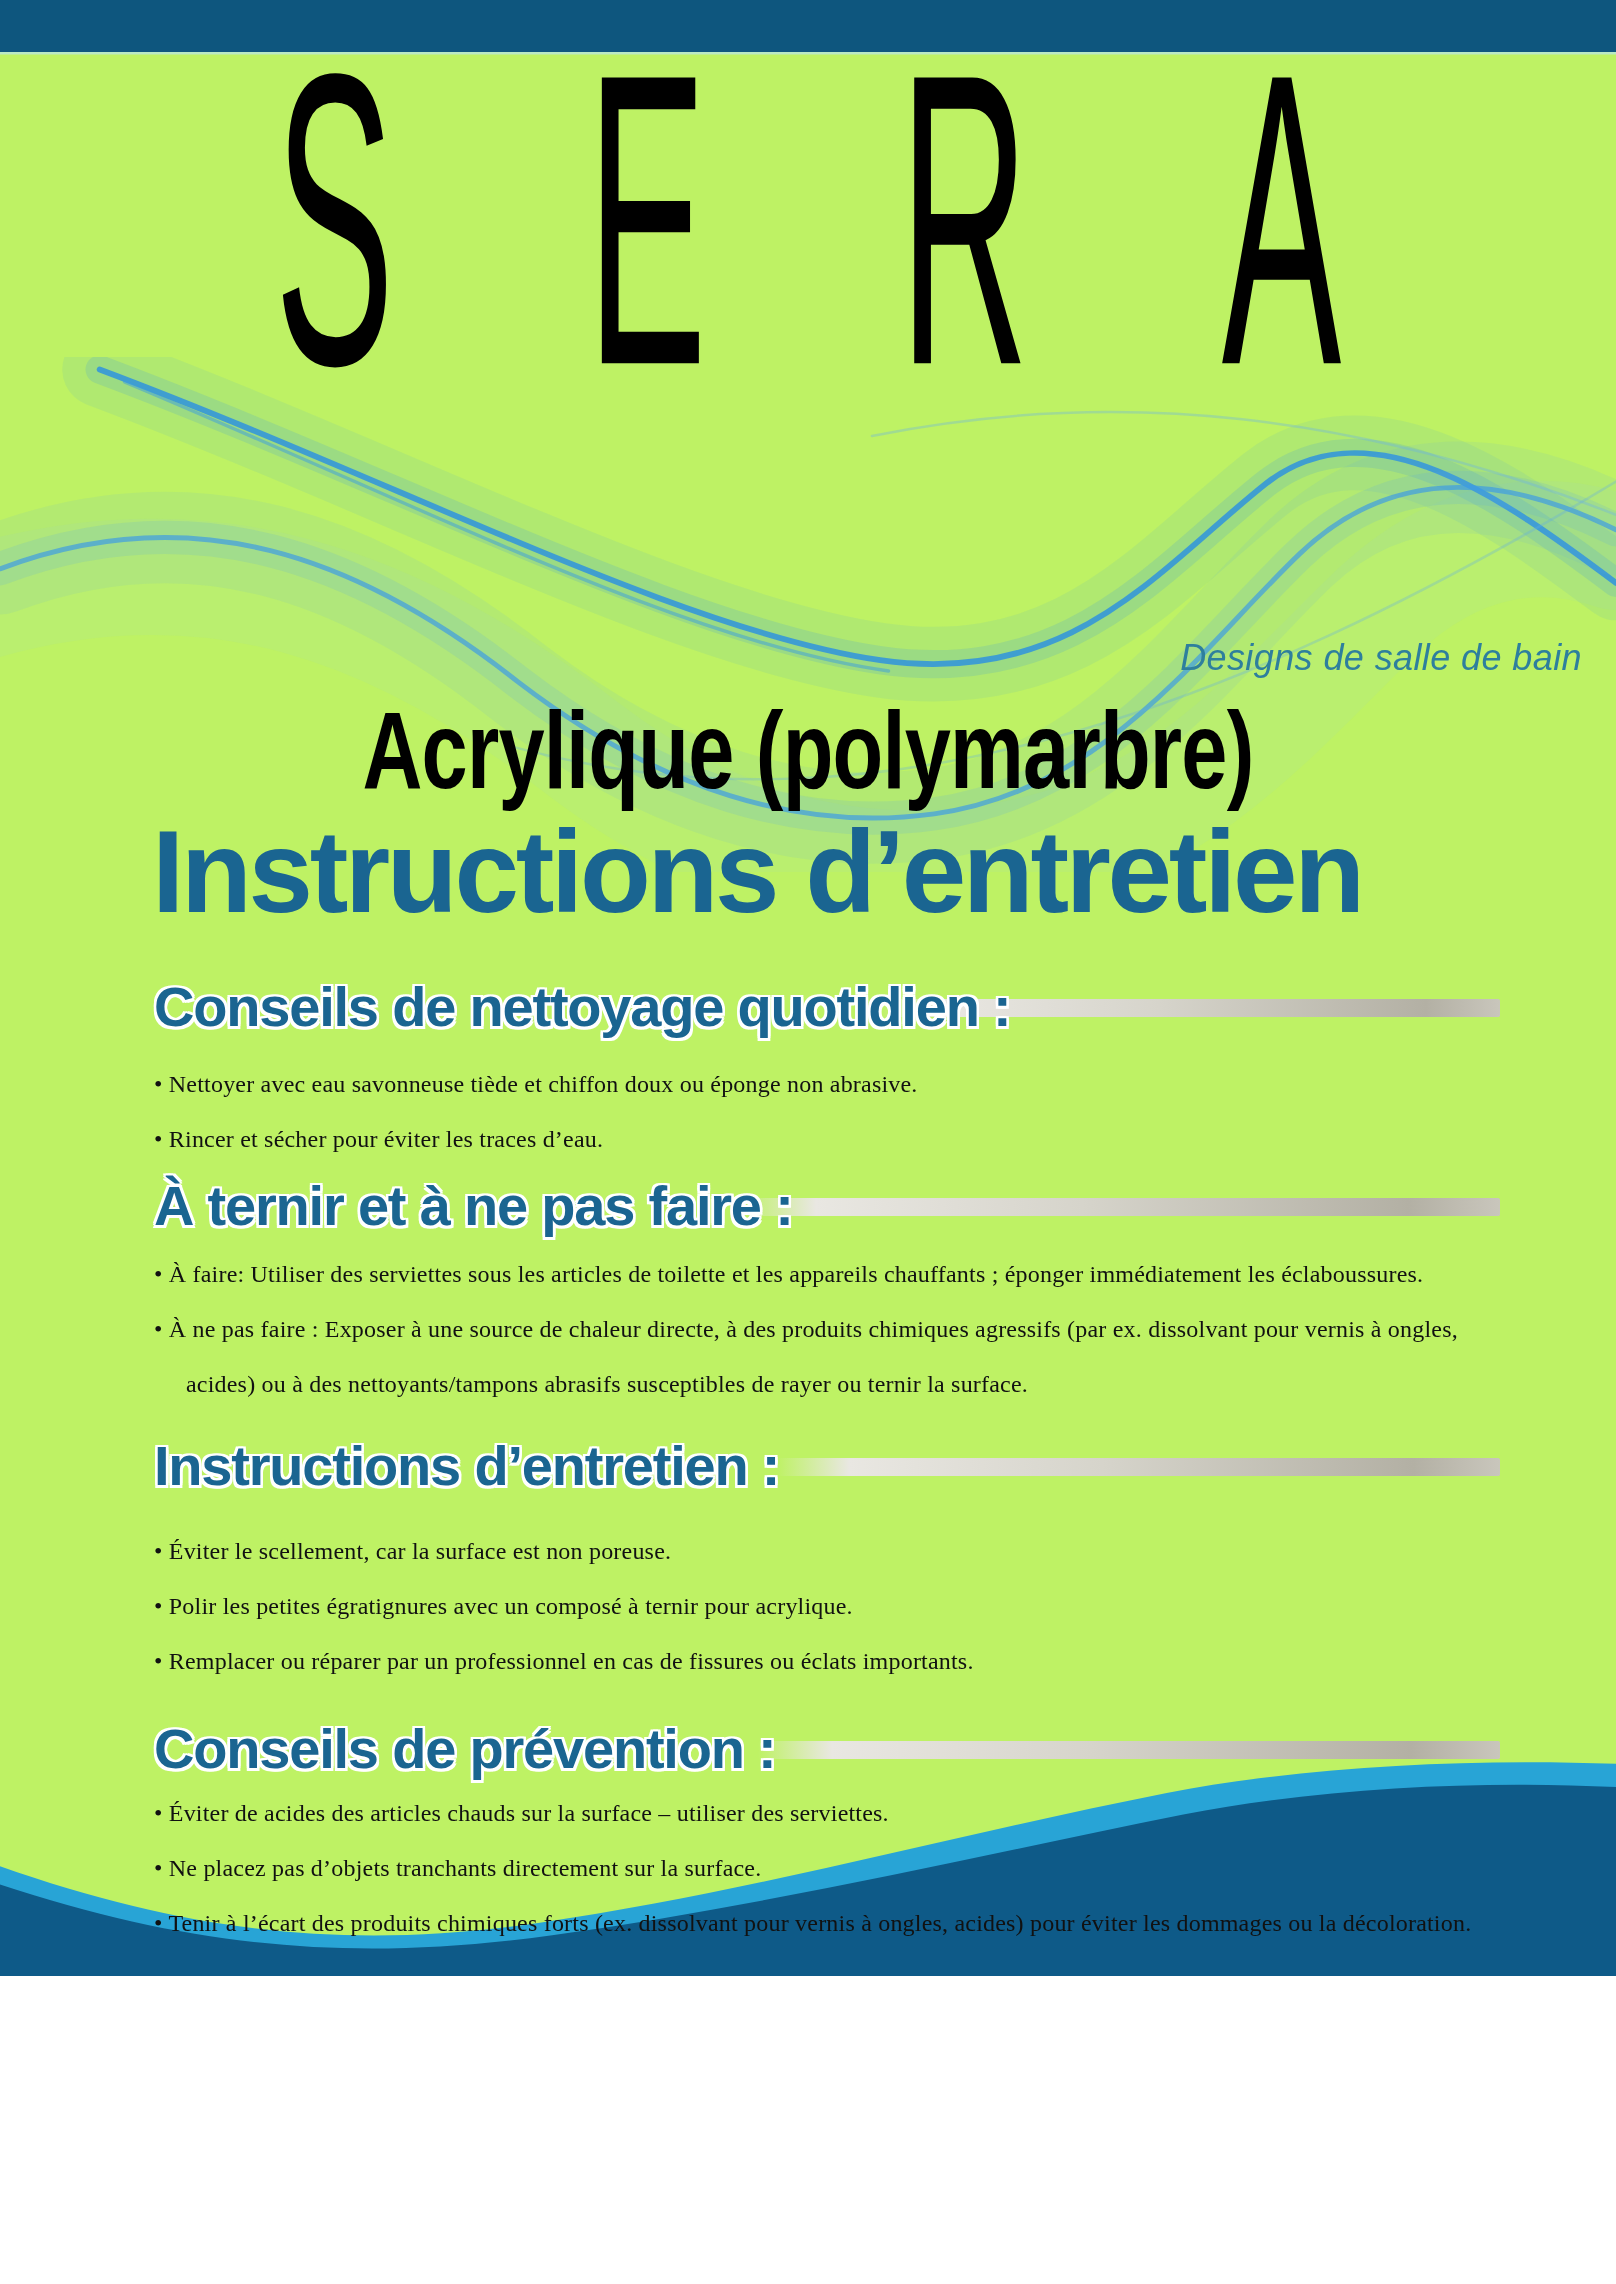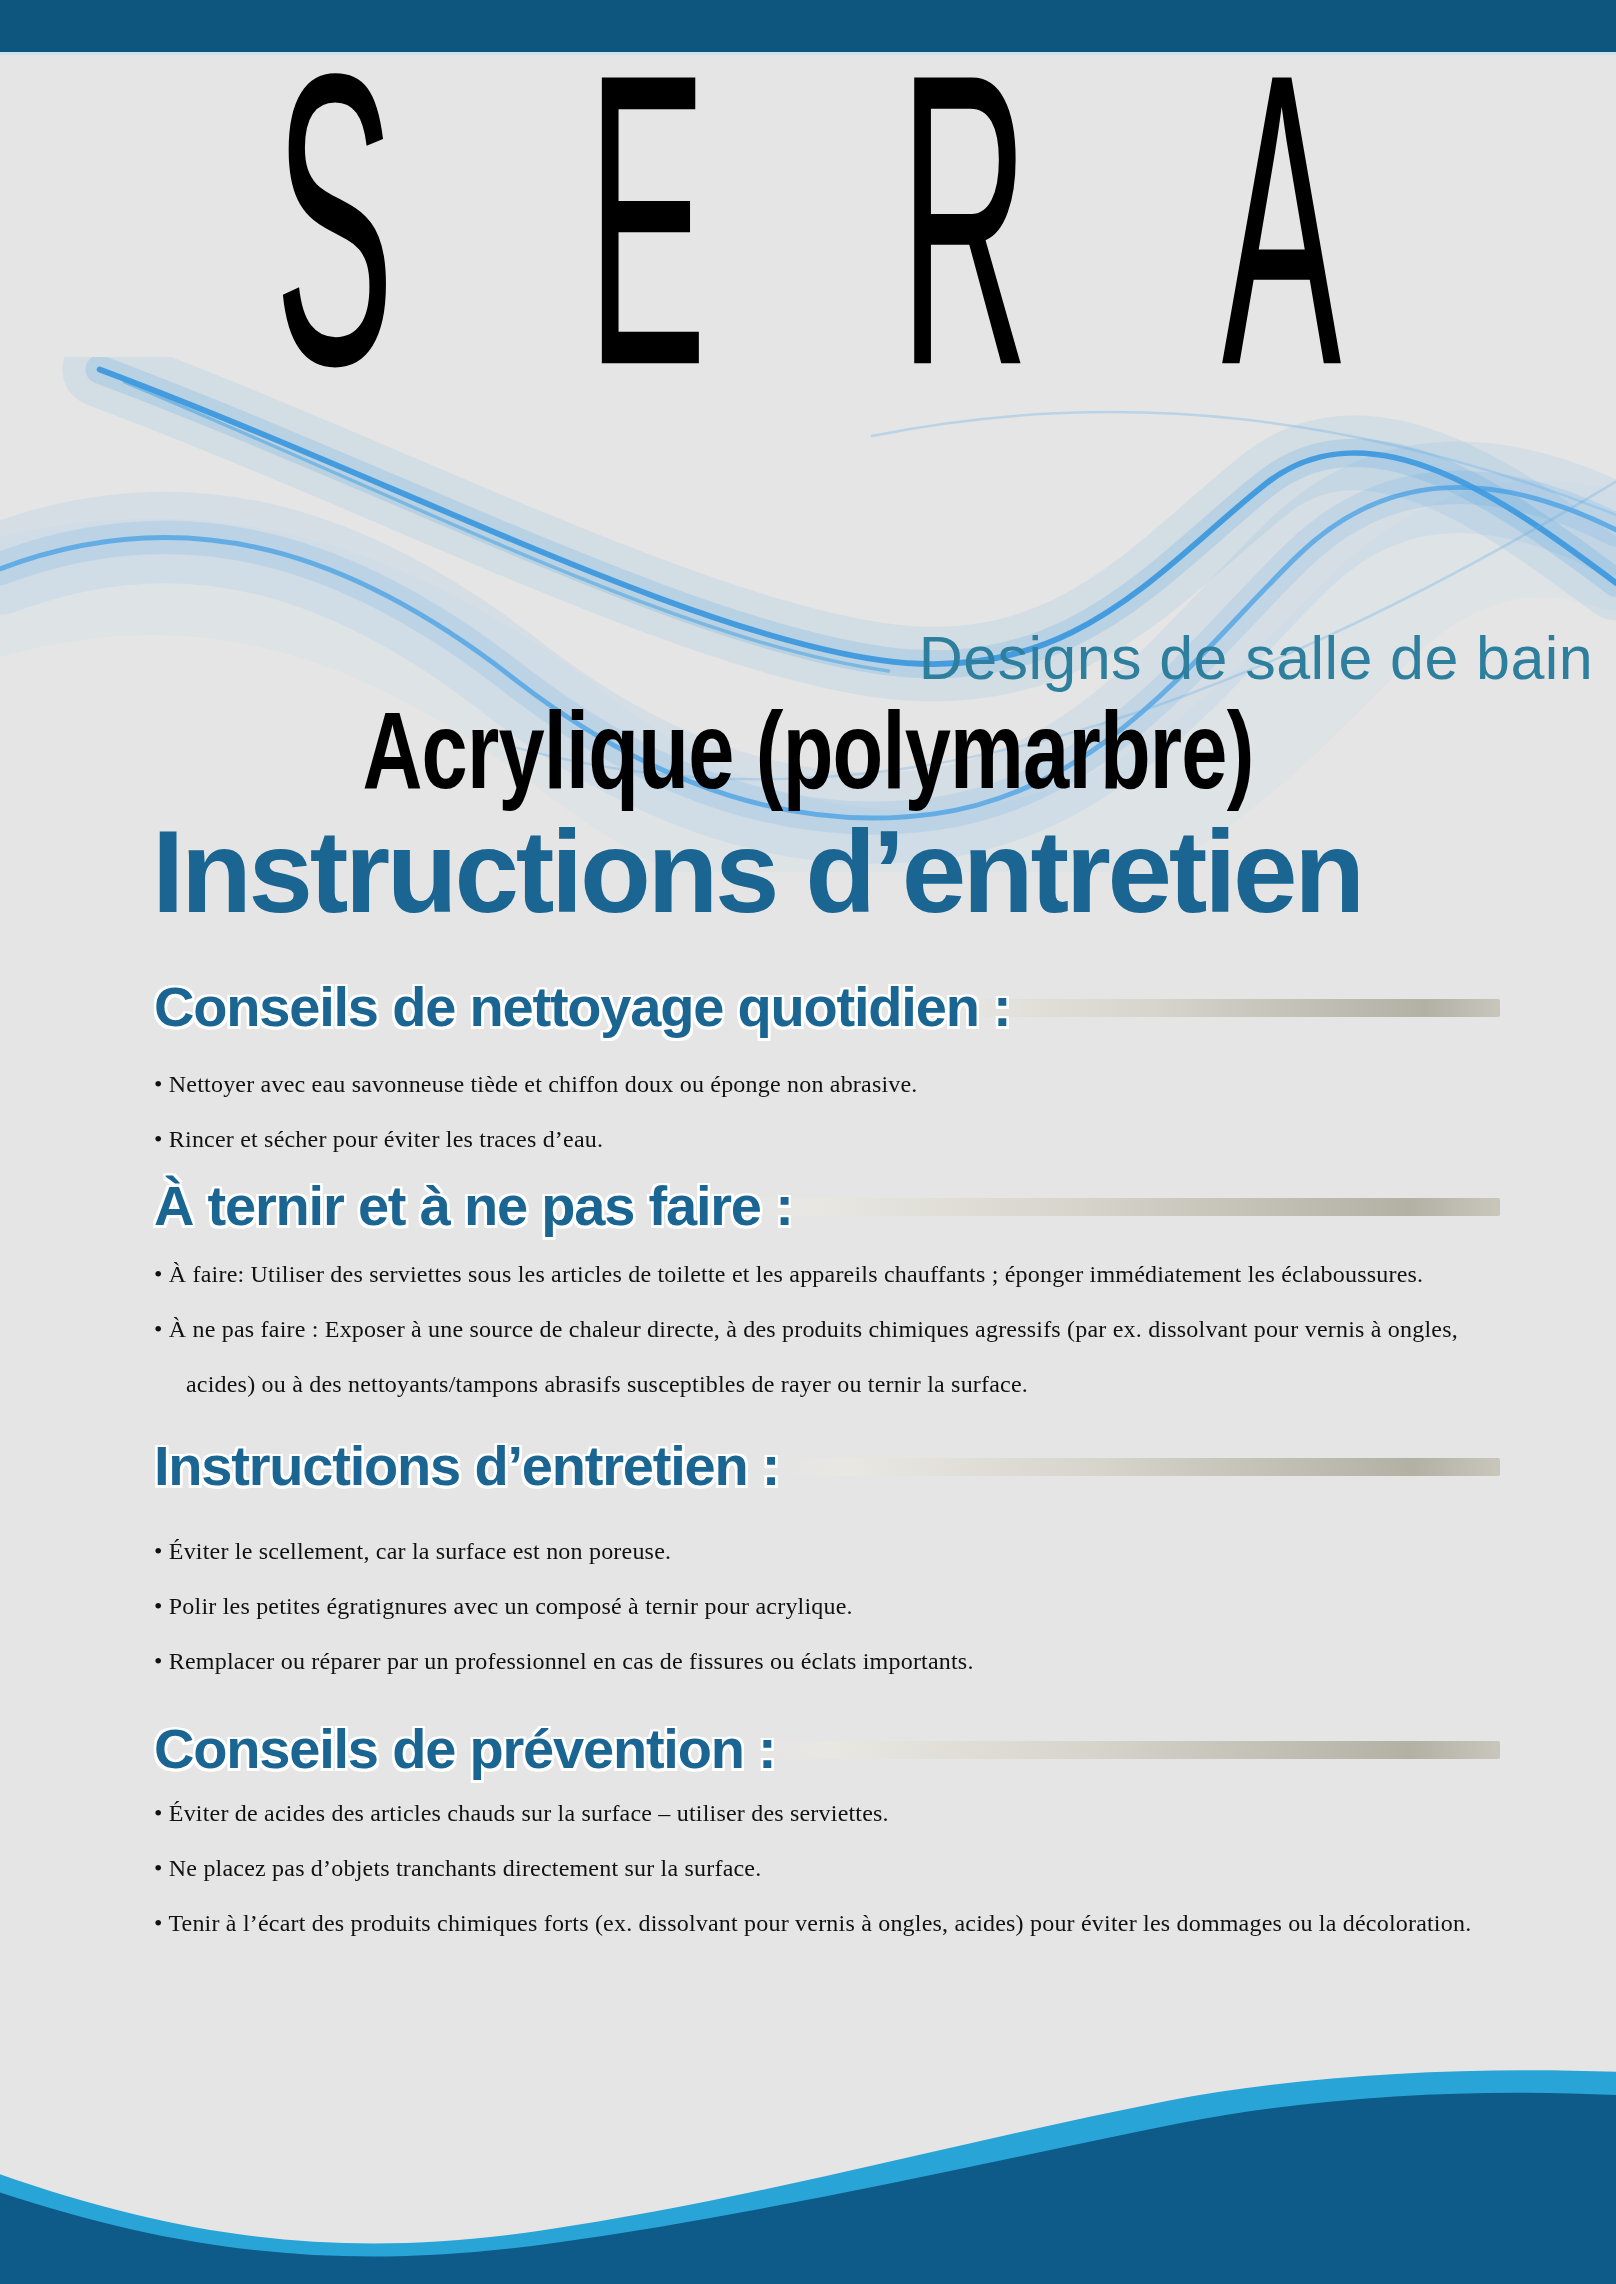--- a/index.html
+++ b/index.html
@@ -11,47 +11,48 @@
     --bar-dark:#b3b0a4;
     --footer-dark:#0e5a88;
     --footer-cyan:#28a4d6;
     --wave-blue:#3b9de0;
   }
   *{margin:0;padding:0;box-sizing:border-box;}
   html,body{background:#ffffff;}
   body{font-family:"Liberation Sans", sans-serif;}
   .page{
     position:relative;
-    width:1616px;height:2284px;
-    background:#e5e5e5;
+    width:1616px;height:1976px;
+    background:#bef264;
     overflow:hidden;
   }
   .topbar{
     position:absolute;top:0;left:0;width:100%;height:52px;
     background:var(--top-bar);
     box-shadow:0 2.5px 0 rgba(185,228,246,.65);
   }
   .brand{
     position:absolute;top:12.5px;left:0;width:100%;
     text-align:center;
     font-size:179px;line-height:179px;font-weight:400;color:#000;
     letter-spacing:193px;padding-left:193px;white-space:nowrap;
     transform:scaleY(2.32);transform-origin:top center;
     z-index:1;
   }
   .top-wave{
     position:absolute;top:357px;left:0;width:1616px;height:515px;
     z-index:2;pointer-events:none;
   }
   .tagline{
-    position:absolute;top:625px;right:23px;
-    font-size:61px;line-height:66px;
+    position:absolute;top:625px;right:34px;
+    font-size:36px;line-height:66px;
     color:var(--tagline-teal);
     letter-spacing:0.4px;white-space:nowrap;
     z-index:3;
+    font-style:italic;
   }
   .product{
     position:absolute;top:688px;left:0;width:100%;
     text-align:center;
     font-size:83px;line-height:96px;font-weight:700;color:#000;
     letter-spacing:-0.8px;white-space:nowrap;
     transform:scaleY(1.32);transform-origin:top center;
     z-index:3;
   }
   .main-title{

